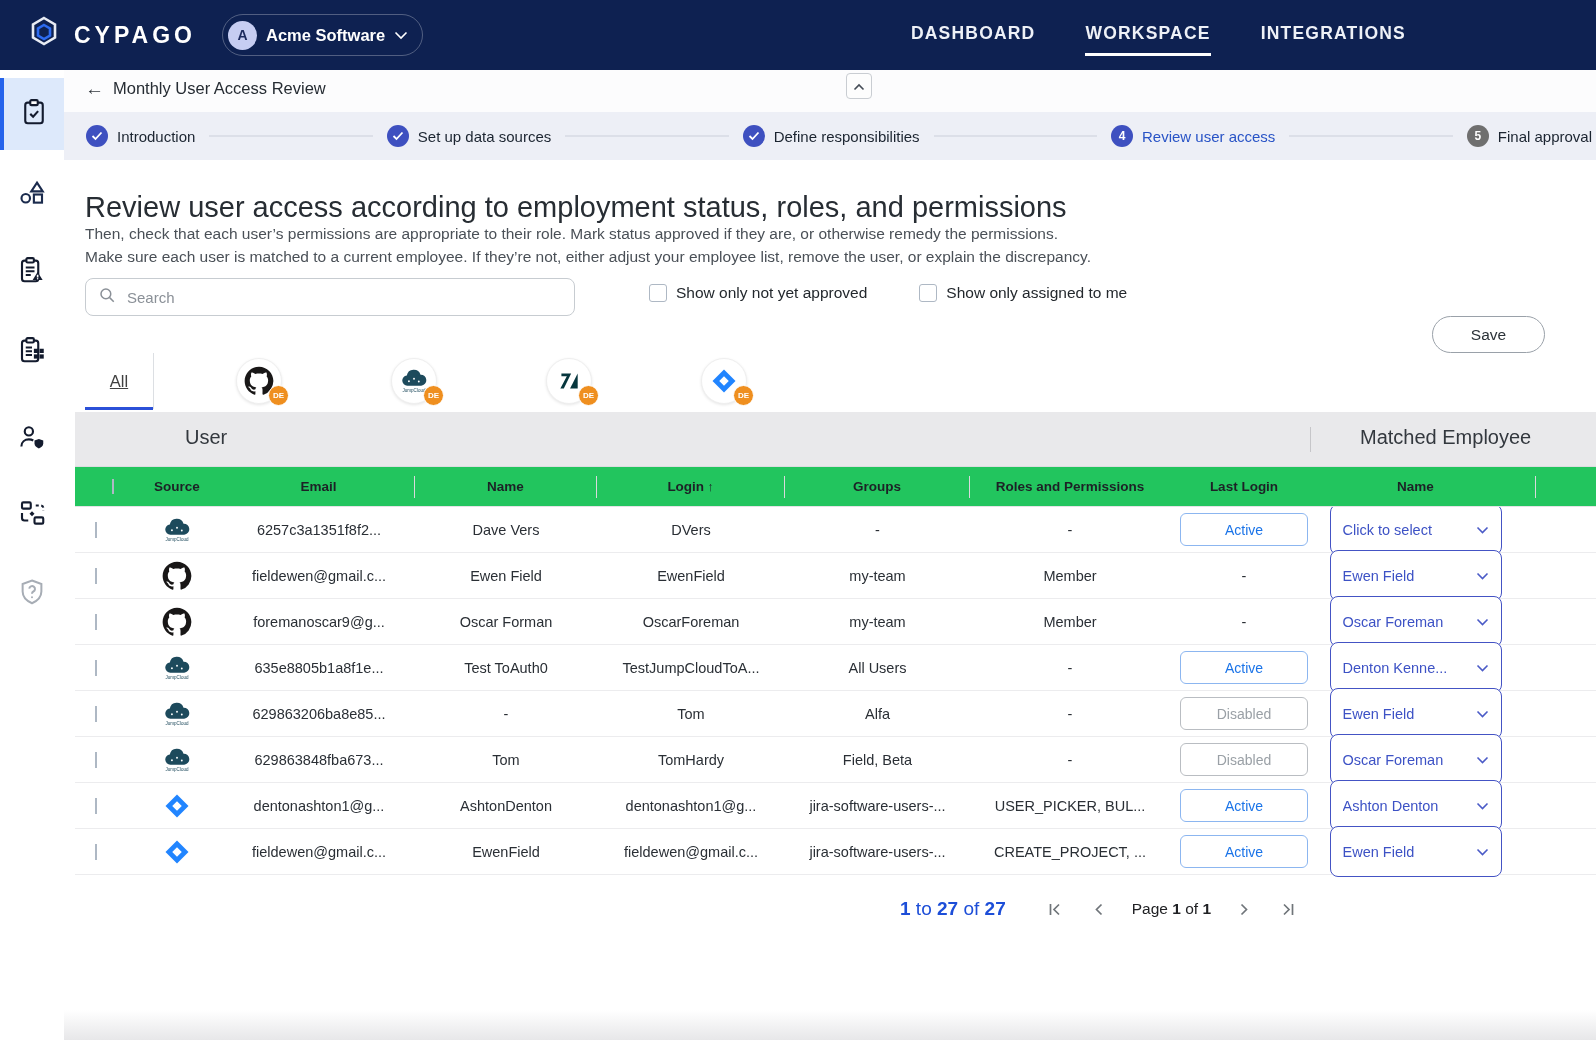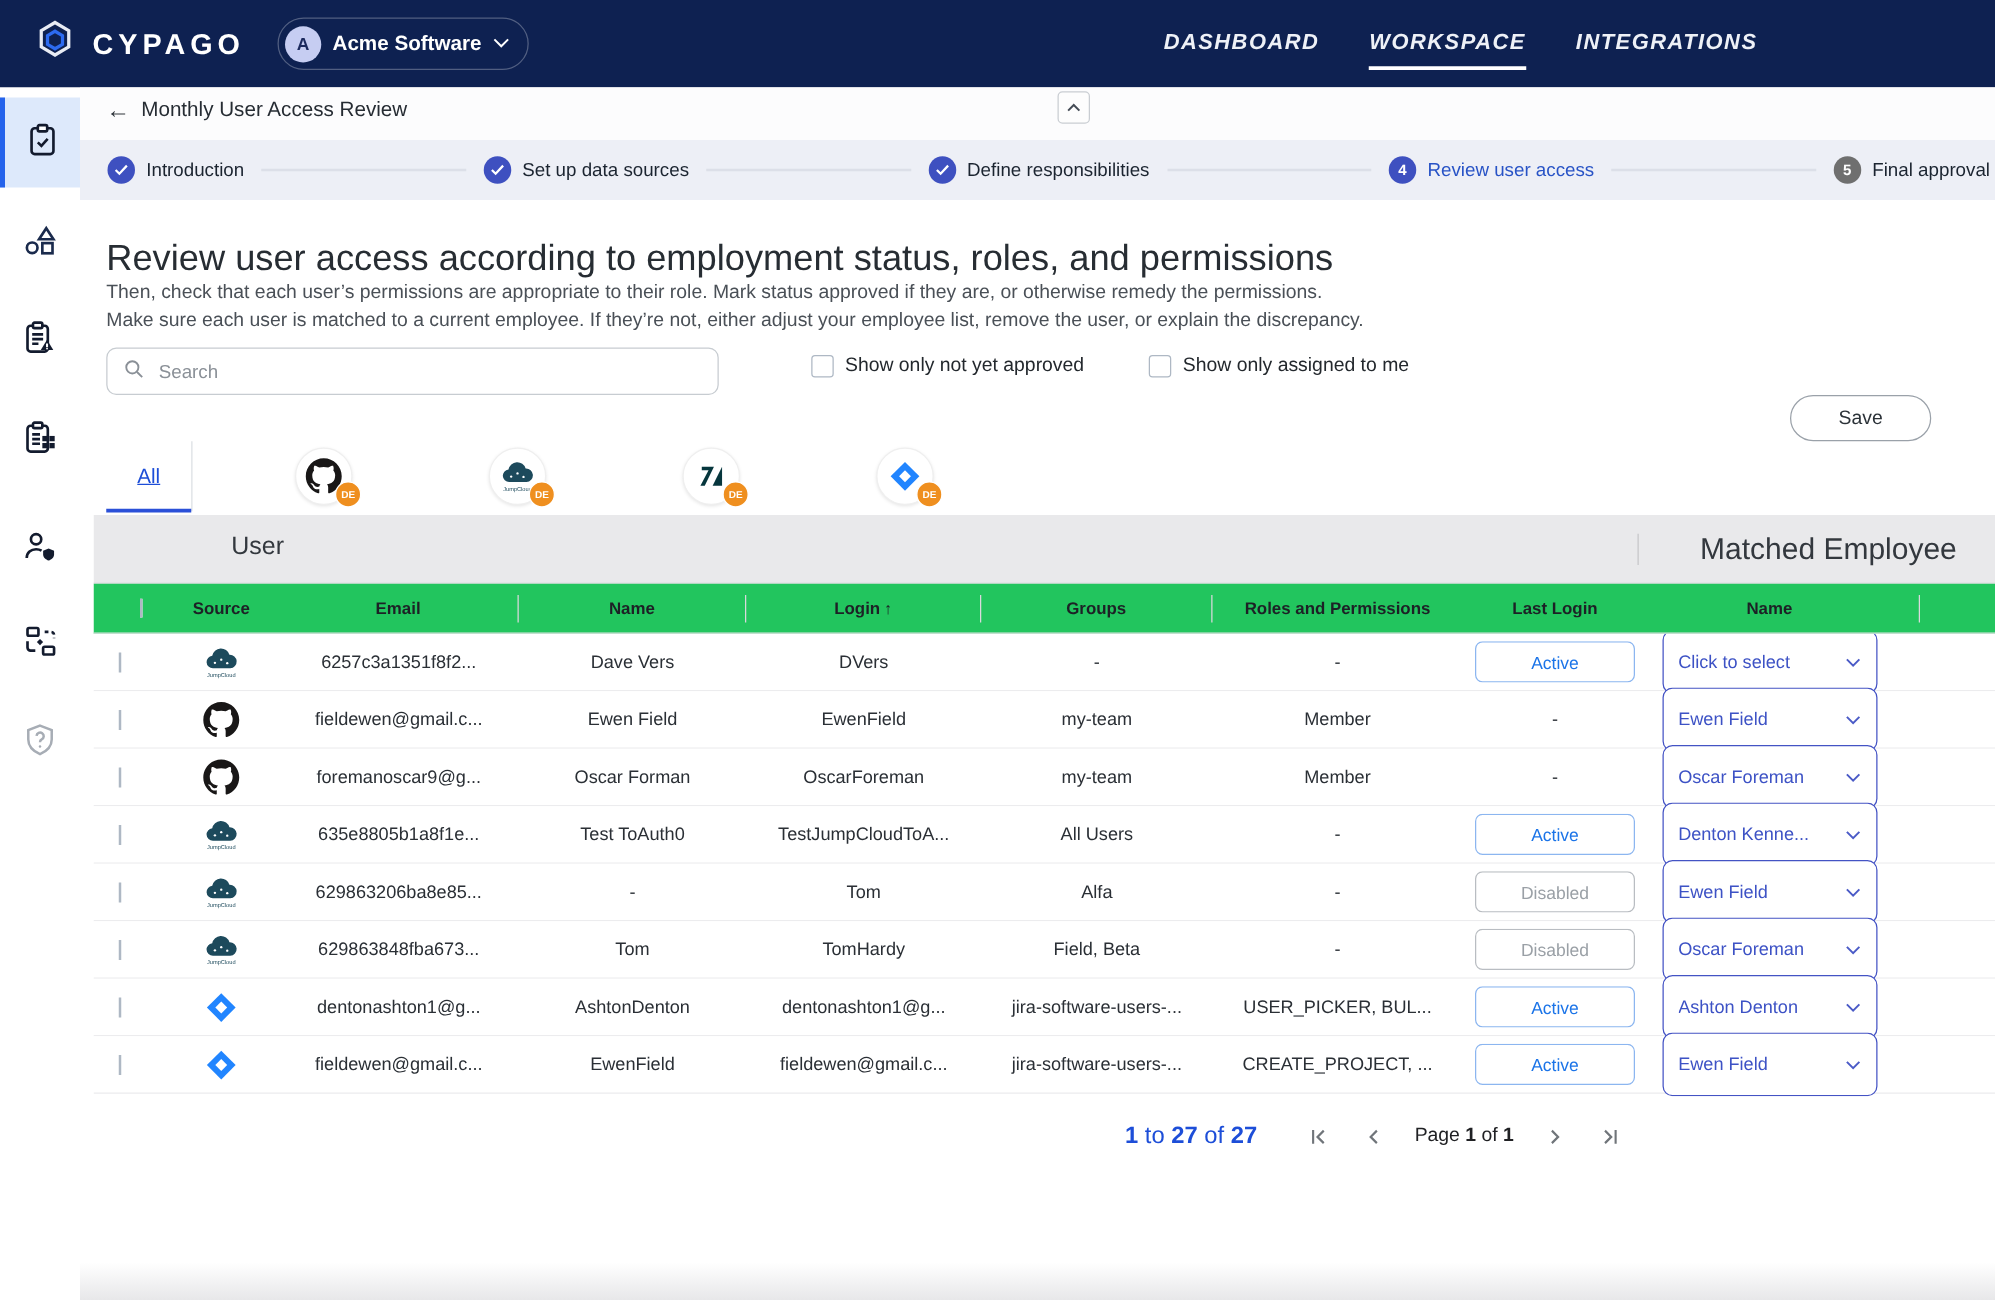--- a/index.html
+++ b/index.html
@@ -21,21 +21,21 @@
     margin-left:26px; display:flex; align-items:center; gap:9px;
     border:1px solid rgba(255,255,255,.28); border-radius:21px;
     padding:4px 14px 4px 5px; height:42px; cursor:pointer;
   }
   .org-avatar {
     width:29px; height:29px; border-radius:50%; background:#c6cdf2;
     color:#1c2a5e; font-weight:700; font-size:14px;
     display:flex; align-items:center; justify-content:center;
   }
   .org-name { color:#fff; font-size:16.5px; font-weight:600; }
-  .nav-links { margin-left:auto; display:flex; gap:40px; padding-right:190px;font-style:italic; }
+  .nav-links { margin-left:auto; display:flex; gap:50px; padding-right:190px; }
   .nav-link {
     color:#eef1f7; font-size:17.5px; font-weight:600; letter-spacing:1.2px;
     padding:6px 0 10px; cursor:pointer; position:relative;
   }
   .nav-link.active::after {
     content:""; position:absolute; left:0; right:0; bottom:-2px; height:3px; background:#fff;
   }
 
   
   .sidebar {
@@ -105,21 +105,21 @@
     position:absolute; left:1368px; top:156px; width:113px; height:37px;
     border:1px solid #9aa1a9; border-radius:19px; background:#fff;
     font-size:15.5px; color:#2b3238; cursor:pointer;
     font-family:"Liberation Sans", sans-serif;
   }
 
   
   .tabs { position:absolute; left:21px; top:192px; height:58px; display:flex; align-items:center; }
   .tab-all {
     width:68px; height:58px; display:flex; align-items:center; justify-content:center;
-    font-size:16.5px; color:#1d4ed8; position:relative; cursor:pointer;text-decoration:underline;
+    font-size:16.5px; color:#404040; position:relative; cursor:pointer;text-decoration:underline;
   }
   .tab-all.active::after {
     content:""; position:absolute; left:0; right:0; bottom:0; height:3px; background:#2b50d8;
   }
   .tab-sep { width:1px; height:56px; background:#dcdfe3; }
   .tab-icon {
     width:46px; height:46px; border-radius:50%; background:#fff; position:relative;
     border:1px solid #efefef; box-shadow:0 1px 3px rgba(0,0,0,.10);
     display:flex; align-items:center; justify-content:center; cursor:pointer;
   }
@@ -127,21 +127,21 @@
     position:absolute; right:-8px; bottom:-3px; width:21px; height:21px; border-radius:50%;
     background:#ef8f1f; border:1.5px solid #fff; color:#fff;
     font-size:8px; font-weight:700; display:flex; align-items:center; justify-content:center;
   }
 
   
   .table { position:absolute; left:11px; top:252px; width:1521px; }
   .group-header { position:relative; height:55px; background:#e9e9eb; border-bottom:1px solid #dddde0; }
   .gh-user { position:absolute; left:110px; top:14px; font-size:20px; color:#33383e; }
   .gh-divider { position:absolute; left:1235px; top:15px; width:1px; height:25px; background:#c6c6c9; }
-  .gh-matched { position:absolute; left:1285px; top:14px; font-size:24px; color:#33383e; white-space:nowrap; }
+  .gh-matched { position:absolute; left:1285px; top:14px; font-size:20px; color:#33383e; white-space:nowrap; }
 
   .grid-row { display:grid; grid-template-columns:56px 92px 192px 182px 188px 185px 200px 148px 195px 1fr; align-items:center; }
   .col-header { height:40px; background:#22c55e; border-bottom:1px solid #e3e3e6; position:relative; }
   .col-header .hcell {
     font-size:13.5px; font-weight:700; color:#1d2126; text-align:center; white-space:nowrap;
     overflow:hidden;
   }
   .col-header .hcell.sep { border-right:1px solid #d9d9dc; height:22px; line-height:22px; }
   .hdr-check { padding-left:20px; }
   .sort-arrow { font-weight:700; font-size:13px; margin-left:3px; }

